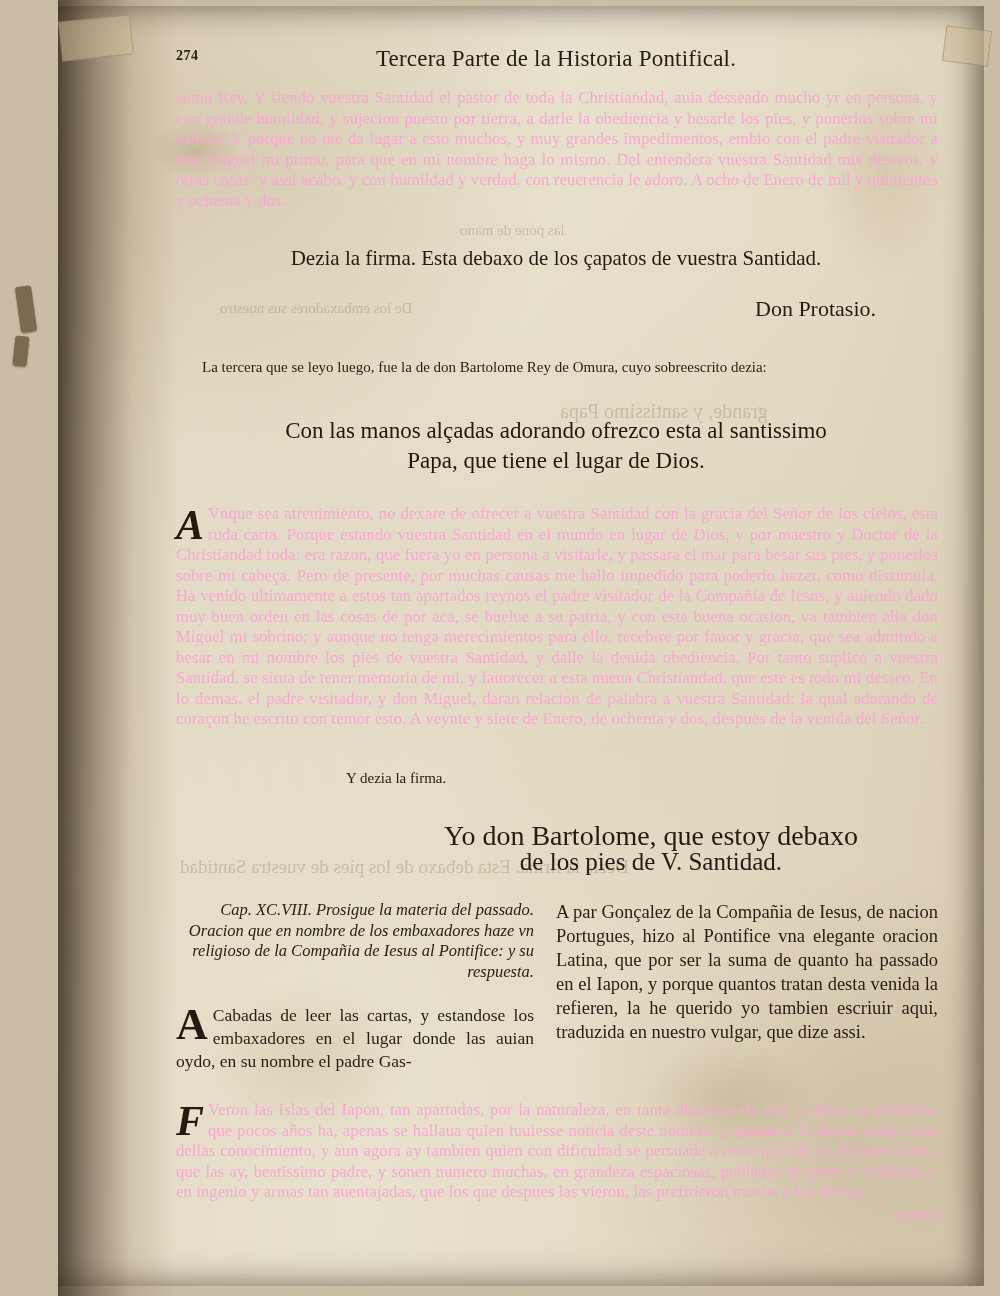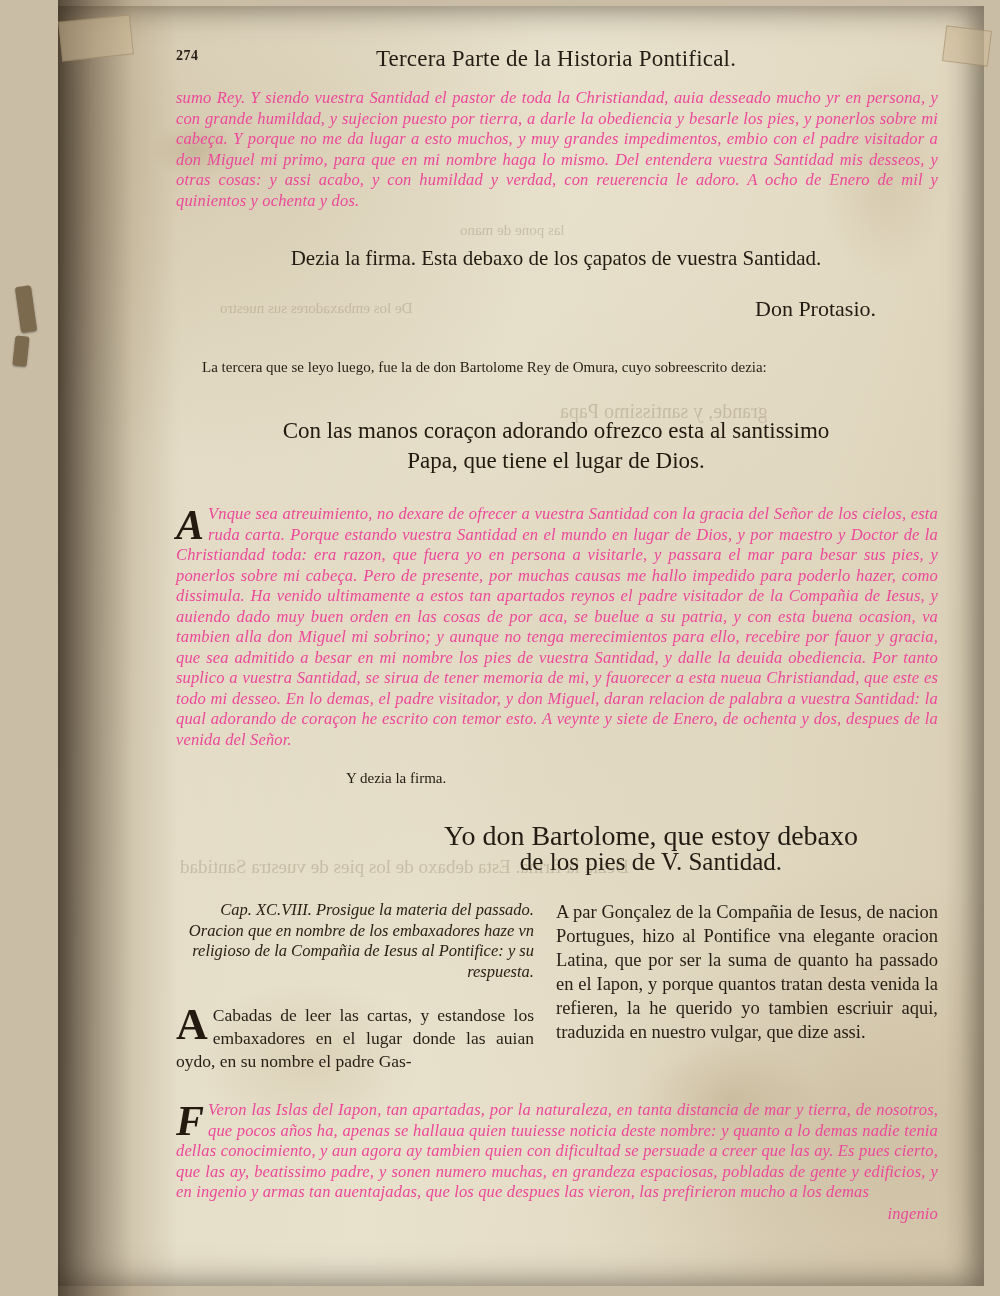--- a/index.html
+++ b/index.html
@@ -105,26 +105,25 @@
     letter-spacing: 0.2px;
   }
 
   .blk {
     position: absolute;
     color: #2a2015;
   }
 
   
   .p-ital {
-    font-style: italic;
     font-size: 16.5px;
     line-height: 20.5px;
     letter-spacing: 0.15px;
     text-align: justify;
-    color: #ec4899;
+    color: #f9a8d4;
   }
   .p-rom {
     font-size: 17.5px;
     line-height: 22px;
     text-align: justify;
     color: #261e14;
   }
   .center { text-align: center; }
   .right { text-align: right; }
 
@@ -219,21 +218,21 @@
     <div class="running-head">Tercera Parte de la Historia Pontifical.</div>
 
     <div class="blk p-ital" style="left:0px;top:54px;width:762px;">sumo Rey. Y siendo vuestra Santidad el pastor de toda la Christiandad, auia desseado mucho yr en persona, y con grande humildad, y sujecion puesto por tierra, a darle la obediencia y besarle los pies, y ponerlos sobre mi cabeça. Y porque no me da lugar a esto muchos, y muy grandes impedimentos, embio con el padre visitador a don Miguel mi primo, para que en mi nombre haga lo mismo. Del entendera vuestra Santidad mis desseos, y otras cosas: y assi acabo, y con humildad y verdad, con reuerencia le adoro. A ocho de Enero de mil y quinientos y ochenta y dos.</div>
 
     <div class="blk hdr-line center" style="left:30px;top:212px;width:700px;">Dezia la firma. Esta debaxo de los çapatos de vuestra Santidad.</div>
 
     <div class="blk hdr-line right" style="left:0px;top:262px;width:700px;font-size:22px;">Don Protasio.</div>
 
     <div class="blk p-rom" style="left:0px;top:320px;width:745px;font-size:15px;line-height:26px;text-indent:26px;">La tercera que se leyo luego, fue la de don Bartolome Rey de Omura, cuyo sobreescrito dezia:</div>
 
-    <div class="blk big-ded center" style="left:10px;top:382px;width:740px;">Con las manos coraçon adorando ofrezco esta al santissimo</div>
+    <div class="blk big-ded center" style="left:10px;top:382px;width:740px;">Con las manos alçadas adorando ofrezco esta al santissimo</div>
     <div class="blk big-ded center" style="left:10px;top:412px;width:740px;">Papa, que tiene el lugar de Dios.</div>
 
     <div class="blk" style="left:0px;top:470px;width:762px;">
       <span class="lead-cap-ital">A</span>
       <div class="p-ital">Vnque sea atreuimiento, no dexare de ofrecer a vuestra Santidad con la gracia del Señor de los cielos, esta ruda carta. Porque estando vuestra Santidad en el mundo en lugar de Dios, y por maestro y Doctor de la Christiandad toda: era razon, que fuera yo en persona a visitarle, y passara el mar para besar sus pies, y ponerlos sobre mi cabeça. Pero de presente, por muchas causas me hallo impedido para poderlo hazer, como dissimula. Ha venido ultimamente a estos tan apartados reynos el padre visitador de la Compañia de Iesus, y auiendo dado muy buen orden en las cosas de por aca, se buelue a su patria, y con esta buena ocasion, va tambien alla don Miguel mi sobrino; y aunque no tenga merecimientos para ello, recebire por fauor y gracia, que sea admitido a besar en mi nombre los pies de vuestra Santidad, y dalle la deuida obediencia. Por tanto suplico a vuestra Santidad, se sirua de tener memoria de mi, y fauorecer a esta nueua Christiandad, que este es todo mi desseo. En lo demas, el padre visitador, y don Miguel, daran relacion de palabra a vuestra Santidad: la qual adorando de coraçon he escrito con temor esto. A veynte y siete de Enero, de ochenta y dos, despues de la venida del Señor.</div>
     </div>
 
     <div class="blk hdr-line" style="left:170px;top:736px;width:420px;font-size:15px;">Y dezia la firma.</div>
 
     <div class="blk sig-line center" style="left:240px;top:786px;width:470px;font-size:28px;">Yo don Bartolome, que estoy debaxo</div>
@@ -248,17 +247,17 @@
         </div>
       </div>
       <div class="col-right">
         <div class="p-rom" style="font-size:18.5px;line-height:24px;text-align:justify;">A par Gonçalez de la Compañia de Iesus, de nacion Portugues, hizo al Pontifice vna elegante oracion Latina, que por ser la suma de quanto ha passado en el Iapon, y porque quantos tratan desta venida la refieren, la he querido yo tambien escriuir aqui, traduzida en nuestro vulgar, que dize assi.</div>
       </div>
     </div>
 
     <div class="blk" style="left:0px;top:1066px;width:762px;">
       <span class="lead-cap-ital">F</span>
       <div class="p-ital" style="font-size:16.5px;line-height:20.5px;">Veron las Islas del Iapon, tan apartadas, por la naturaleza, en tanta distancia de mar y tierra, de nosotros, que pocos años ha, apenas se hallaua quien tuuiesse noticia deste nombre: y quanto a lo demas nadie tenia dellas conocimiento, y aun agora ay tambien quien con dificultad se persuade a creer que las ay. Es pues cierto, que las ay, beatissimo padre, y sonen numero muchas, en grandeza espaciosas, pobladas de gente y edificios, y en ingenio y armas tan auentajadas, que los que despues las vieron, las prefirieron mucho a los demas</div>
-      <div class="p-ital right" style="font-size:16.5px;margin-top:1px;">ingenio</div>
+      <div class="p-ital right" style="font-size:16.5px;margin-top:1px;">reynos</div>
     </div>
 
   </div>
 </div>
 
 </body></html>

